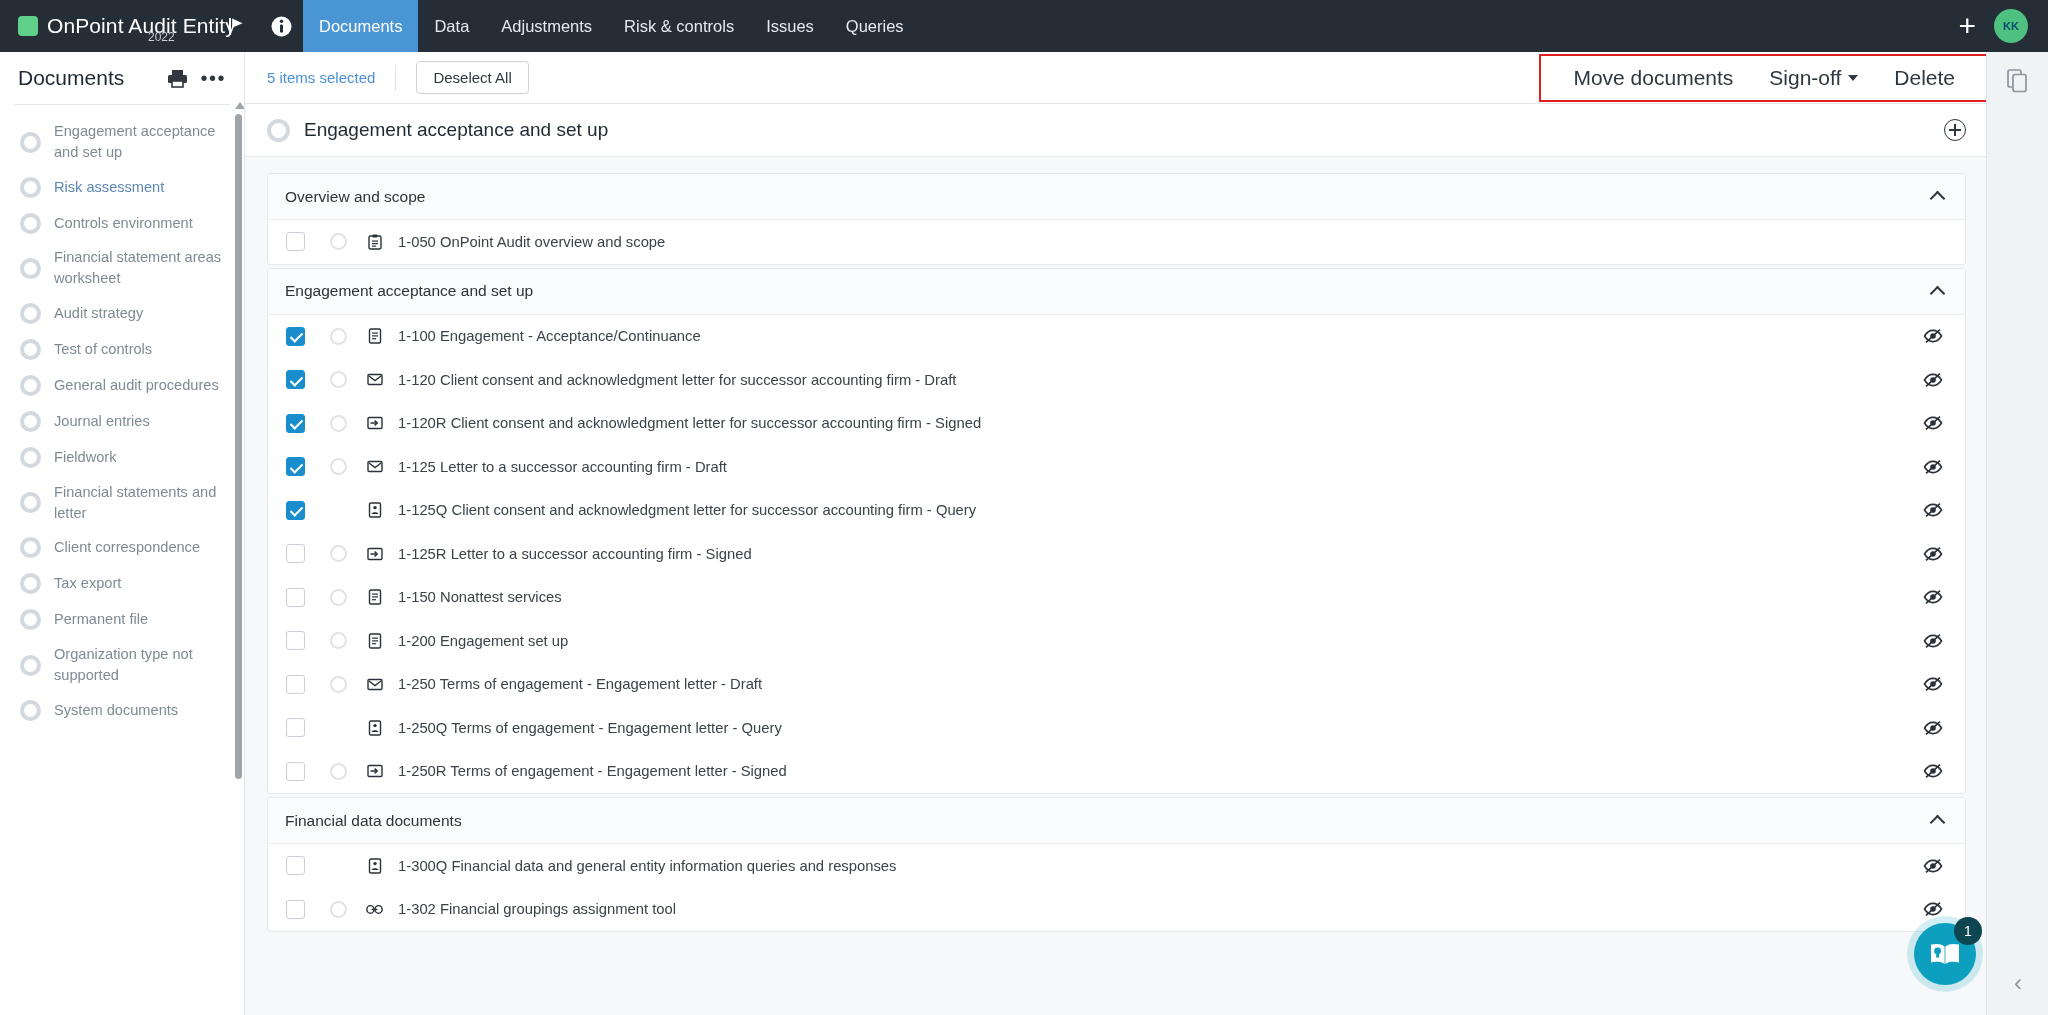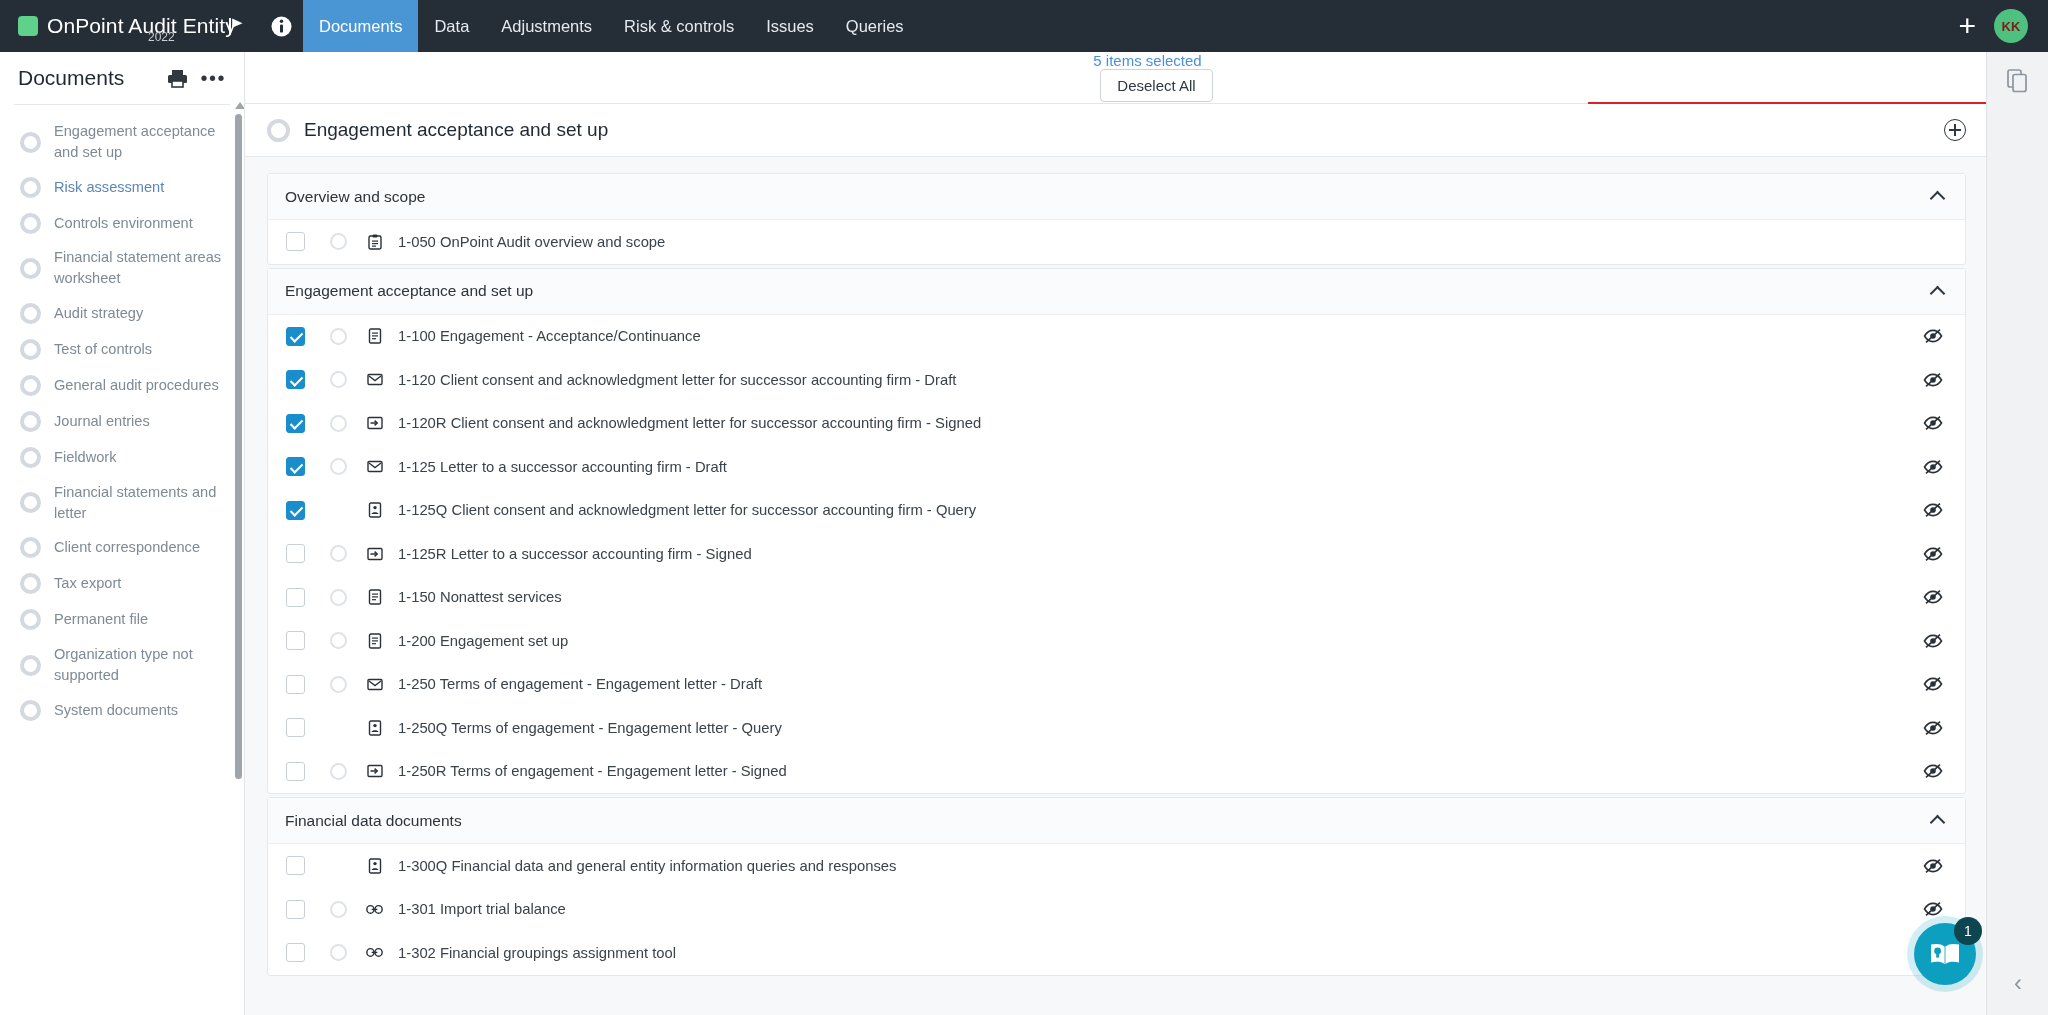--- a/index.html
+++ b/index.html
@@ -42,21 +42,21 @@
     color: #e6eaee; font-size: 16.5px; white-space: nowrap;
   }
   .tab.active { background: #4a95d4; color: #ffffff; }
   .nav-right {
     margin-left: auto; display: flex; align-items: center;
     gap: 18px; padding-right: 20px;
   }
   .plus-nav { color: #fff; font-size: 30px; line-height: 1; font-weight: 300; }
   .avatar {
     width: 34px; height: 34px; border-radius: 50%;
-    background: #4ec07f; color: #7f1d1d; font-size: 13px; font-weight: bold;
+    background: #4ec07f; color: #0c4a6e; font-size: 11px; font-weight: bold;
     display: flex; align-items: center; justify-content: center;
   }
 
   
   .sidebar {
     position: absolute; top: 52px; left: 0;
     width: 245px; height: 963px;
     background: #ffffff; border-right: 1px solid #e3e6e9;
     overflow: hidden;
   }
@@ -91,21 +91,21 @@
     position: absolute; top: 0px; left: 0; width: 0; height: 0;
     border-left: 5px solid transparent; border-right: 5px solid transparent;
     border-bottom: 7px solid #9ea5ab;
   }
 
   
   .seltoolbar {
     position: absolute; top: 52px; left: 245px;
     width: 1803px; height: 52px;
     background: #ffffff; border-bottom: 1px solid #e3e6e9;
-    display: flex; align-items: center; flex-direction: column;
+    display: flex; align-items: center;
   }
   .sel-count {
     color: #4a90d9; font-size: 15px; padding: 0 20px 0 22px;
   }
   .sel-divider { width: 1px; height: 26px; background: #dfe3e7; }
   .btn-outline {
     margin-left: 20px; padding: 7px 16px;
     border: 1px solid #cdd3d9; border-radius: 4px;
     background: #fff; color: #2c3views; color: #2f3740;
     font-size: 15px; font-family: inherit;
@@ -651,39 +651,20 @@
           <div class="row-label">1-300Q Financial data and general entity information queries and responses</div>
           <div class="row-eye">
             <svg width="20" height="16" viewBox="0 0 20 16">
                 <path d="M1.5 8 C4 4 7 2.4 10 2.4 C13 2.4 16 4 18.5 8 C16 12 13 13.6 10 13.6 C7 13.6 4 12 1.5 8 Z" fill="none" stroke="#2a3138" stroke-width="1.6"></path>
                 <circle cx="10" cy="8" r="2.8" fill="#2a3138"></circle>
                 <line x1="3" y1="14.3" x2="17" y2="1.7" stroke="#2a3138" stroke-width="1.6"></line>
               </svg>
           </div>
         </div>
 
-        <div class="doc-row">
-          <div class="cb"></div>
-          <div class="signoff"></div>
-          <div class="row-icon">
-            <svg width="18" height="11" viewBox="0 0 18 11">
-                <rect x="0.9" y="1.4" width="7.6" height="8" rx="4" fill="none" stroke="#2a3138" stroke-width="1.5"></rect>
-                <rect x="9.5" y="1.4" width="7.6" height="8" rx="4" fill="none" stroke="#2a3138" stroke-width="1.5"></rect>
-                <line x1="6" y1="5.4" x2="12" y2="5.4" stroke="#2a3138" stroke-width="1.5"></line>
-              </svg>
-          </div>
-          <div class="row-label">1-301 Import trial balance</div>
-          <div class="row-eye">
-            <svg width="20" height="16" viewBox="0 0 20 16">
-                <path d="M1.5 8 C4 4 7 2.4 10 2.4 C13 2.4 16 4 18.5 8 C16 12 13 13.6 10 13.6 C7 13.6 4 12 1.5 8 Z" fill="none" stroke="#2a3138" stroke-width="1.6"></path>
-                <circle cx="10" cy="8" r="2.8" fill="#2a3138"></circle>
-                <line x1="3" y1="14.3" x2="17" y2="1.7" stroke="#2a3138" stroke-width="1.6"></line>
-              </svg>
-          </div>
-        </div>
 
         <div class="doc-row">
           <div class="cb"></div>
           <div class="signoff"></div>
           <div class="row-icon">
             <svg width="18" height="11" viewBox="0 0 18 11">
                 <rect x="0.9" y="1.4" width="7.6" height="8" rx="4" fill="none" stroke="#2a3138" stroke-width="1.5"></rect>
                 <rect x="9.5" y="1.4" width="7.6" height="8" rx="4" fill="none" stroke="#2a3138" stroke-width="1.5"></rect>
                 <line x1="6" y1="5.4" x2="12" y2="5.4" stroke="#2a3138" stroke-width="1.5"></line>
               </svg>

